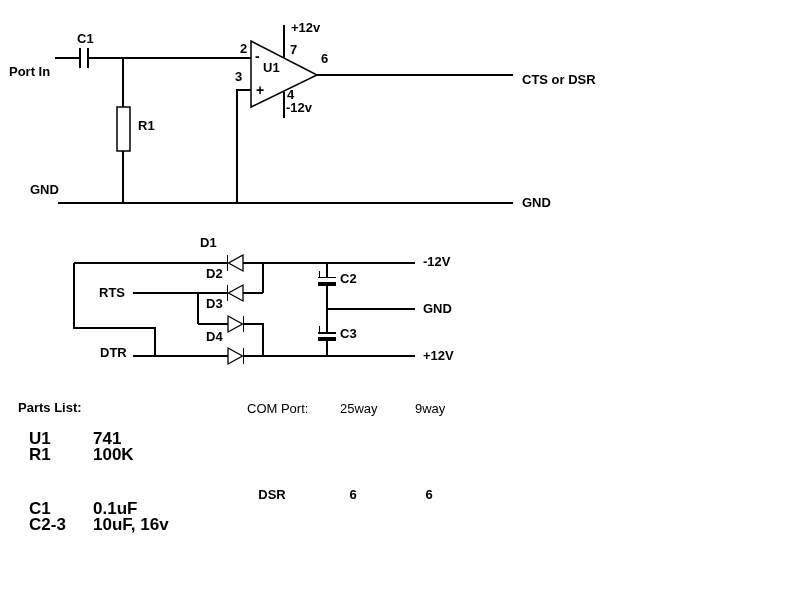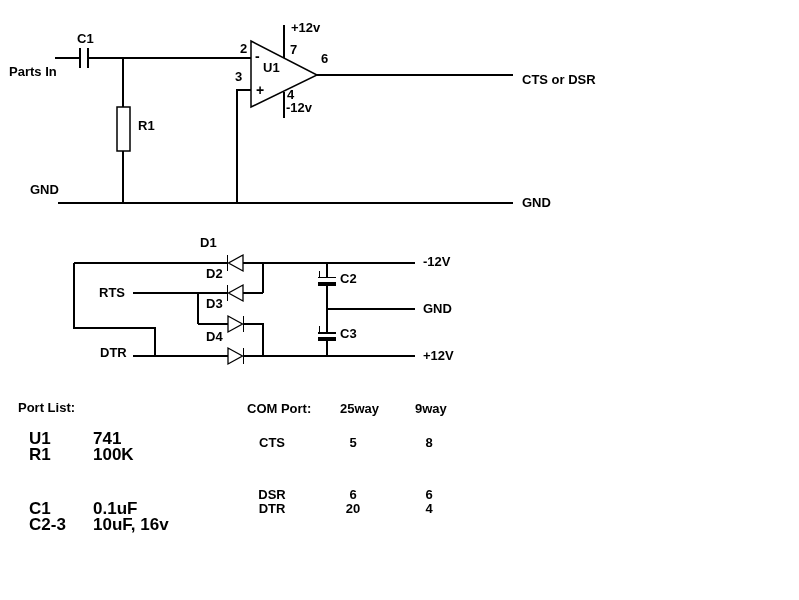--- a/index.html
+++ b/index.html
@@ -6,21 +6,21 @@
   #page{position:relative;width:799px;height:600px;background:#ffffff;overflow:hidden;
         font-family:"Liberation Sans","DejaVu Sans",sans-serif;color:#000;}
   svg{position:absolute;left:0;top:0;}
   .lbl{position:absolute;font-size:13px;font-weight:bold;line-height:13px;white-space:nowrap;color:#000;}
   .sym{position:absolute;font-size:14px;font-weight:bold;line-height:13px;white-space:nowrap;color:#000;}
   
   .pl-title{position:absolute;left:18px;top:401px;font-size:13px;font-weight:bold;line-height:13px;}
   .pl-row{position:absolute;left:29px;font-size:17px;font-weight:bold;line-height:13px;white-space:nowrap;}
   .pl-ref{display:inline-block;width:64px;}
   
-  .cp-hdr{position:absolute;font-size:13px;font-weight:bold;line-height:13px;white-space:nowrap;}
+  .cp-hdr{position:absolute;font-size:13px;font-weight:normal;line-height:13px;white-space:nowrap;}
   .cp-row{position:absolute;left:247px;font-size:13px;font-weight:bold;line-height:13px;white-space:nowrap;}
   .cp-sig{display:inline-block;width:50px;text-align:center;}
   .cp-25{display:inline-block;width:60px;margin-left:26px;text-align:center;}
   .cp-9{display:inline-block;width:60px;margin-left:16px;text-align:center;}
 </style>
 </head>
 <body>
 
 <div id="page">
 
@@ -90,21 +90,21 @@
       <rect x="318" y="281.5" width="18" height="4.5" fill="#000"></rect>
     </g>
     <g shape-rendering="crispEdges">
       <path d="M319.5 326 V332.5" stroke="#000" stroke-width="1.5"></path>
       <path d="M318 333 H336" stroke="#000" stroke-width="1.5"></path>
       <rect x="318" y="336.5" width="18" height="4.5" fill="#000"></rect>
     </g>
   </svg>
 
   <div class="lbl" style="left:77px;top:32px">C1</div>
-  <div class="lbl" style="left:9px;top:65px">Parts In</div>
+  <div class="lbl" style="left:9px;top:65px">Port In</div>
   <div class="lbl" style="left:138px;top:119px">R1</div>
   <div class="lbl" style="left:30px;top:183px">GND</div>
   <div class="lbl" style="left:240px;top:42px">2</div>
   <div class="sym" style="left:255px;top:50px">-</div>
   <div class="lbl" style="left:235px;top:70px">3</div>
   <div class="sym" style="left:256px;top:84px">+</div>
   <div class="lbl" style="left:263px;top:61px">U1</div>
   <div class="lbl" style="left:291px;top:21px">+12v</div>
   <div class="lbl" style="left:290px;top:43px">7</div>
   <div class="lbl" style="left:287px;top:88px">4</div>
@@ -118,42 +118,36 @@
   <div class="lbl" style="left:206px;top:297px">D3</div>
   <div class="lbl" style="left:206px;top:330px">D4</div>
   <div class="lbl" style="left:99px;top:286px">RTS</div>
   <div class="lbl" style="left:100px;top:346px">DTR</div>
   <div class="lbl" style="left:340px;top:272px">C2</div>
   <div class="lbl" style="left:340px;top:327px">C3</div>
   <div class="lbl" style="left:423px;top:255px">-12V</div>
   <div class="lbl" style="left:423px;top:302px">GND</div>
   <div class="lbl" style="left:423px;top:349px">+12V</div>
 
-  <div class="pl-title">Port List:</div>
+  <div class="pl-title">Parts List:</div>
 
   <div class="pl-row" style="top:432px">
     <span class="pl-ref">U1</span><span>741</span>
   </div>
   <div class="pl-row" style="top:448px">
     <span class="pl-ref">R1</span><span>100K</span>
   </div>
   <div class="pl-row" style="top:502px">
     <span class="pl-ref">C1</span><span>0.1uF</span>
   </div>
   <div class="pl-row" style="top:518px">
     <span class="pl-ref">C2-3</span><span>10uF, 16v</span>
   </div>
 
   <div class="cp-hdr" style="left:247px;top:402px">COM Port:</div>
   <div class="cp-hdr" style="left:340px;top:402px">25way</div>
   <div class="cp-hdr" style="left:415px;top:402px">9way</div>
 
-  <div class="cp-row" style="top:436px">
-    <span class="cp-sig">CTS</span><span class="cp-25">5</span><span class="cp-9">8</span>
-  </div>
-  <div class="cp-row" style="top:502px">
-    <span class="cp-sig">DTR</span><span class="cp-25">20</span><span class="cp-9">4</span>
-  </div>
   <div class="cp-row" style="top:488px">
     <span class="cp-sig">DSR</span><span class="cp-25">6</span><span class="cp-9">6</span>
   </div>
 
 </div>
 
 </body></html>

